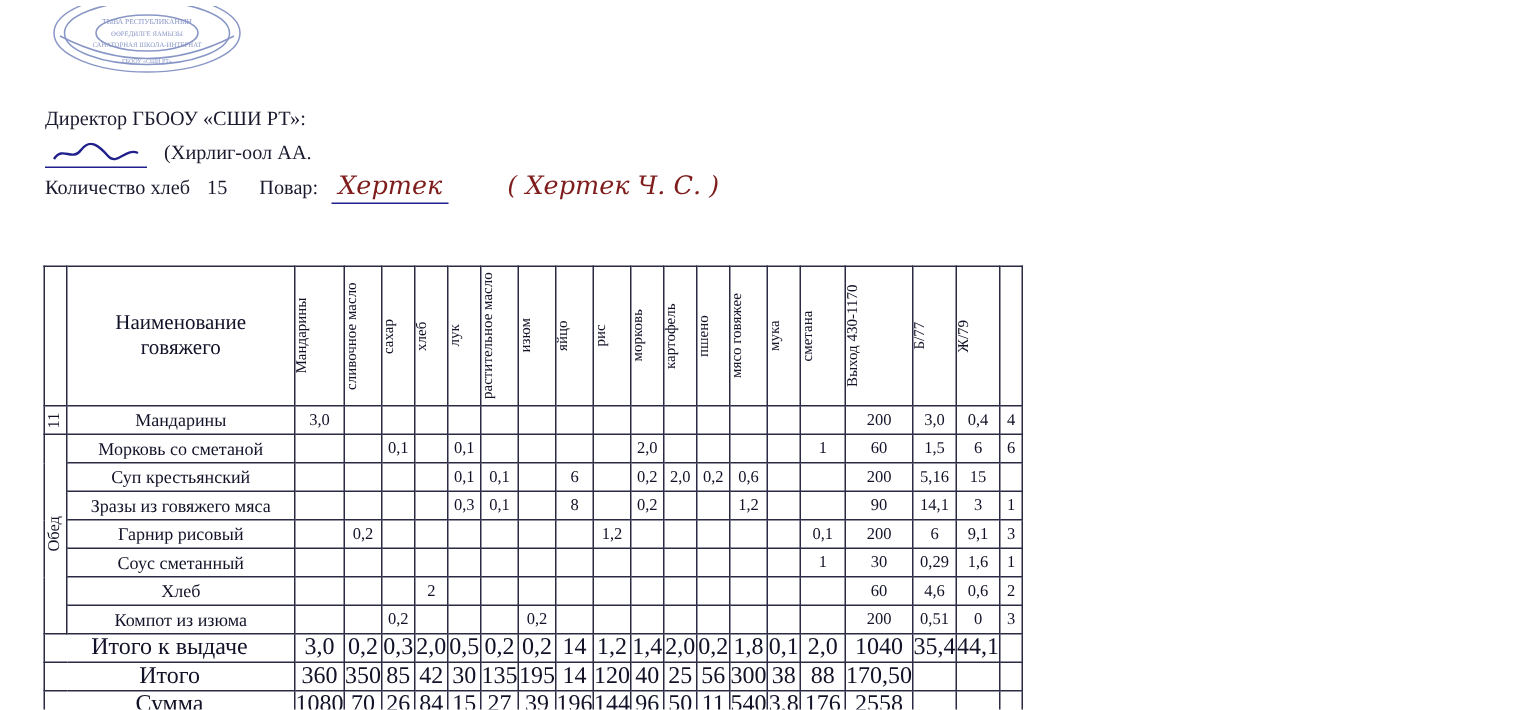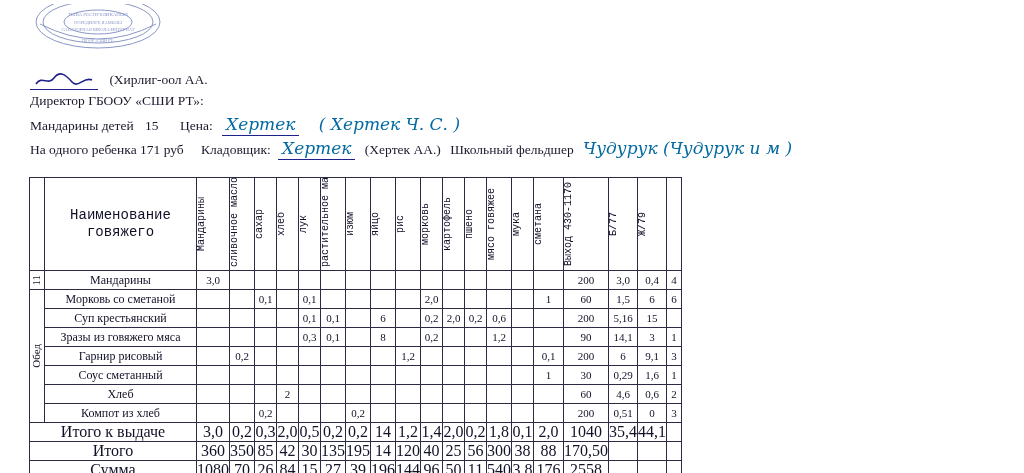--- a/index.html
+++ b/index.html
@@ -44,21 +44,21 @@
   .hand {
     font-family: "DejaVu Serif", serif;
     font-style: italic;
     color: #20208c;
     font-size: 15px;
     letter-spacing: 0.2px;
   }
   .hand-big {
     font-family: "DejaVu Serif", serif;
     font-style: italic;
-    color: #0369a1;
+    color: #7f1d1d;
     font-size: 17px;
   }
   .sig-underline {
     display: inline-block;
     border-bottom: 1px solid #20208c;
     padding: 0 4px 1px 4px;
   }
   .squiggle {
     display: inline-block;
     width: 60px;
@@ -90,21 +90,21 @@
   }
   .vert {
     writing-mode: vertical-rl;
     transform: rotate(180deg);
     white-space: nowrap;
     font-size: 10px;
     line-height: 1;
     padding: 3px 0;
     height: 86px;
   }
-  th.head-cell { height: 90px; vertical-align: bottom; font-family: Liberation Mono, monospace; }
+  th.head-cell { height: 90px; vertical-align: bottom; }
   th.name-head {
     font-size: 14px;
     font-weight: bold;
     line-height: 1.25;
     vertical-align: middle;
   }
   td.prod-name {
     text-align: left;
     padding-left: 5px;
     font-size: 12px;
@@ -144,49 +144,41 @@
       <text x="72" y="20" font-size="4.5" text-anchor="middle" fill="#4a5fa8" stroke="none" font-family="'Liberation Serif', serif">ӨӨРЕДИЛГЕ ЯАМЫЗЫ</text>
       <text x="72" y="27" font-size="4.5" text-anchor="middle" fill="#4a5fa8" stroke="none" font-family="'Liberation Serif', serif">САНАТОРНАЯ ШКОЛА-ИНТЕРНАТ</text>
       <text x="72" y="38" font-size="4" text-anchor="middle" fill="#4a5fa8" stroke="none" font-family="'Liberation Serif', serif">ГБООУ «СШИ РТ»</text>
     </g>
   </svg>
 </div>
 
 <div class="header">
 
   <div class="hline">
+    <span>Директор ГБООУ «СШИ РТ»:</span>
+  </div>
+
+  <div class="hline">
     <span class="hand sig-underline">
       <svg class="squiggle" viewBox="0 0 60 14" xmlns="http://www.w3.org/2000/svg">
         <path d="M2 11 C8 2, 14 13, 20 5 S32 2, 38 9 S50 3, 58 7" fill="none" stroke="#20208c" stroke-width="1.6"></path>
       </svg>
     </span>
     <span style="margin-left:8px">(Хирлиг-оол АА.</span>
   </div>
 
-  <div class="hline">
-    <span>Директор ГБООУ «СШИ РТ»:</span>
+
+  <div class="hline" style="height:24px">
+    <span>Количество хлеб</span>
+    <span style="margin-left:8px">15</span>
+    <span style="margin-left:18px">Повар:</span>
+    <span class="hand-big sig-underline" style="margin-left:6px">Хертек</span>
+    <span class="hand-big" style="margin-left:36px">( Хертек Ч. С. )</span>
   </div>
 
-
-  <div class="hline" style="height:24px">
-    <span>Мандарины детей</span>
-    <span style="margin-left:8px">15</span>
-    <span style="margin-left:18px">Цена:</span>
-    <span class="hand-big sig-underline" style="margin-left:6px">Хертек</span>
-    <span class="hand-big" style="margin-left:16px">( Хертек Ч. С. )</span>
-  </div>
-
-  <div class="hline" style="height:24px">
-    <span>На одного ребенка 171 руб</span>
-    <span style="margin-left:14px">Кладовщик:</span>
-    <span class="hand-big sig-underline" style="margin-left:4px">Хертек</span>
-    <span style="margin-left:6px">(Хертек АА.)</span>
-    <span style="margin-left:6px">Школьный фельдшер</span>
-    <span class="hand-big" style="margin-left:6px">Чудурук (Чудурук и м )</span>
-  </div>
 </div>
 
 <div class="table-wrap">
   <table class="menu">
     <colgroup>
       <col style="width:14px">
       <col style="width:152px">
       <col style="width:22px">
         <col style="width:22px">
         <col style="width:22px">
@@ -425,21 +417,21 @@
           <td></td>
           <td></td>
           <td></td>
           <td></td>
           <td>60</td>
           <td>4,6</td>
           <td>0,6</td>
           <td class="tail">2</td>
         </tr>
         <tr>
-          <td class="prod-name">Компот из хлеб</td>
+          <td class="prod-name">Компот из изюма</td>
           <td></td>
           <td></td>
           <td>0,2</td>
           <td></td>
           <td></td>
           <td></td>
           <td>0,2</td>
           <td></td>
           <td></td>
           <td></td>

